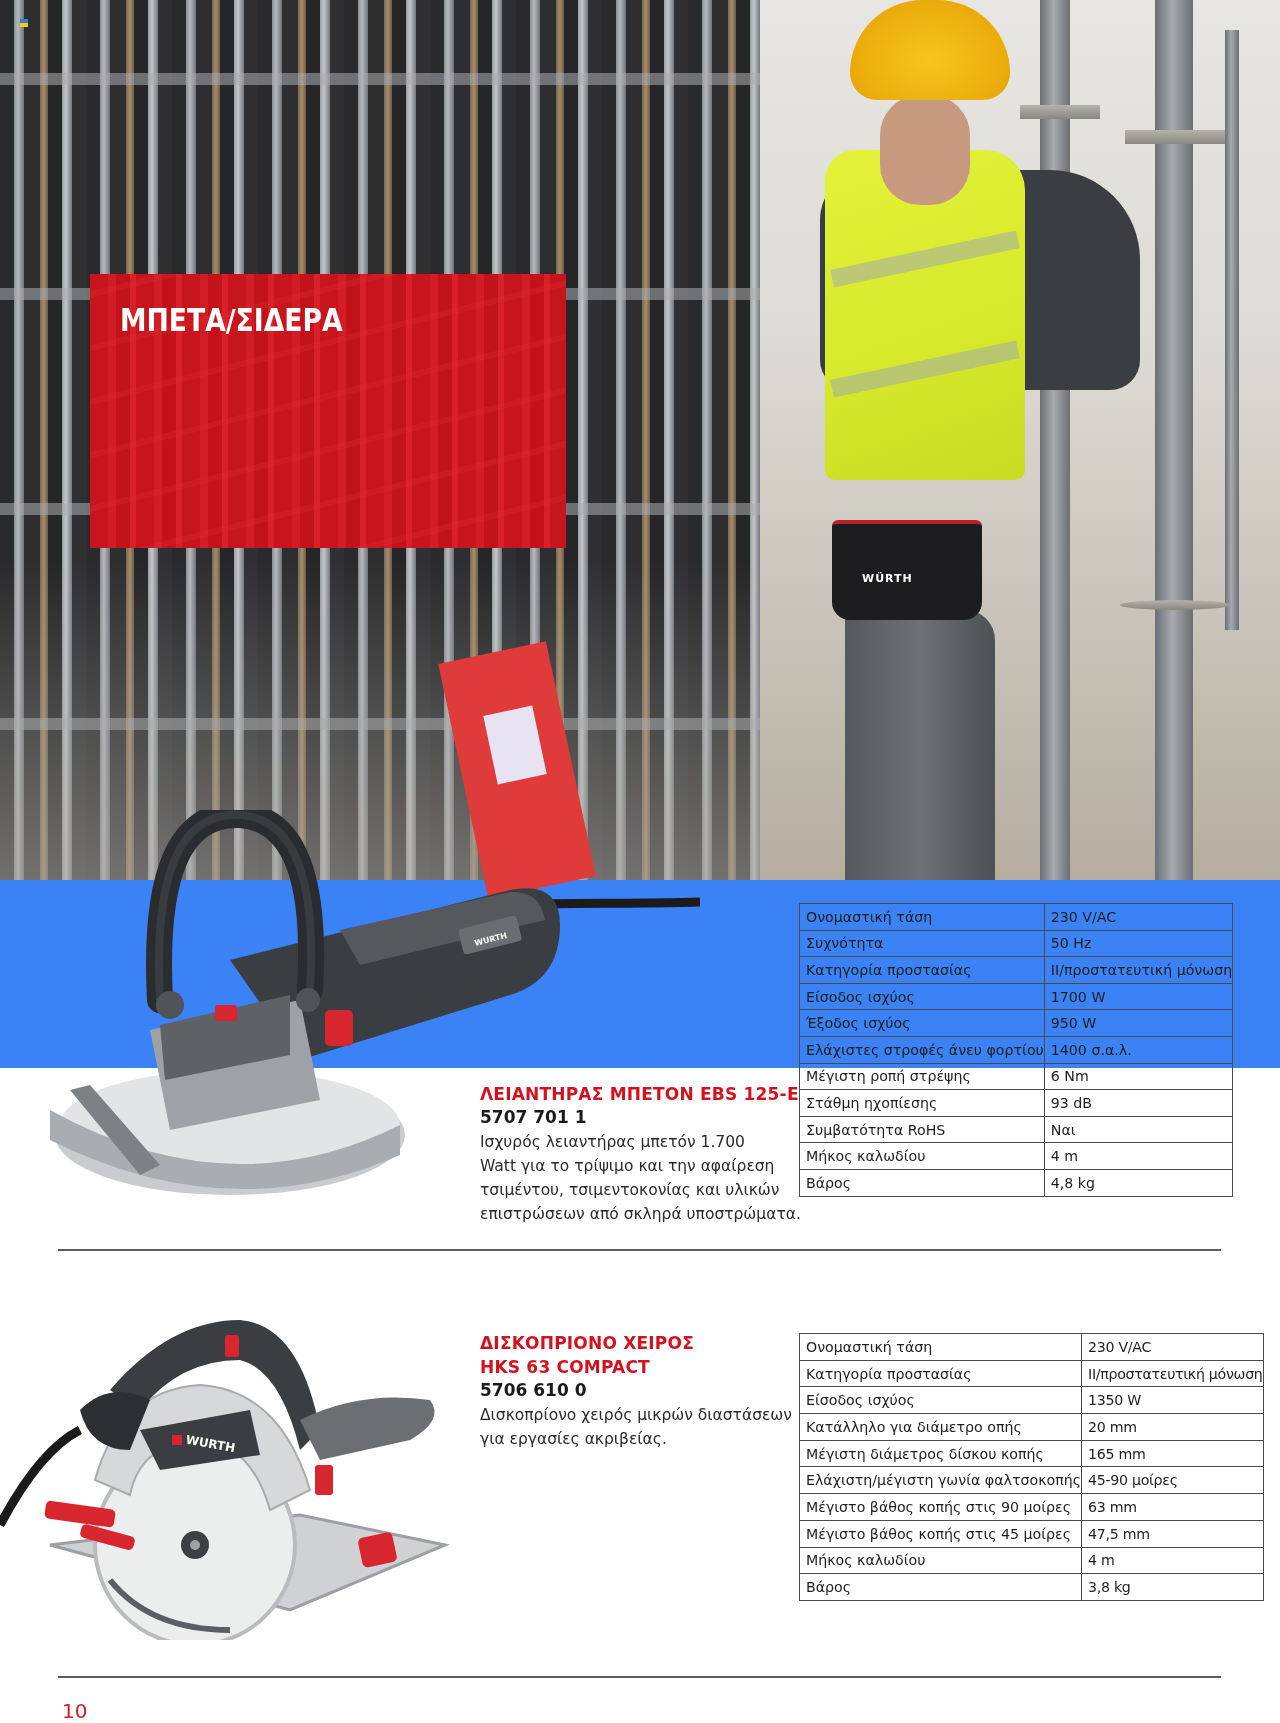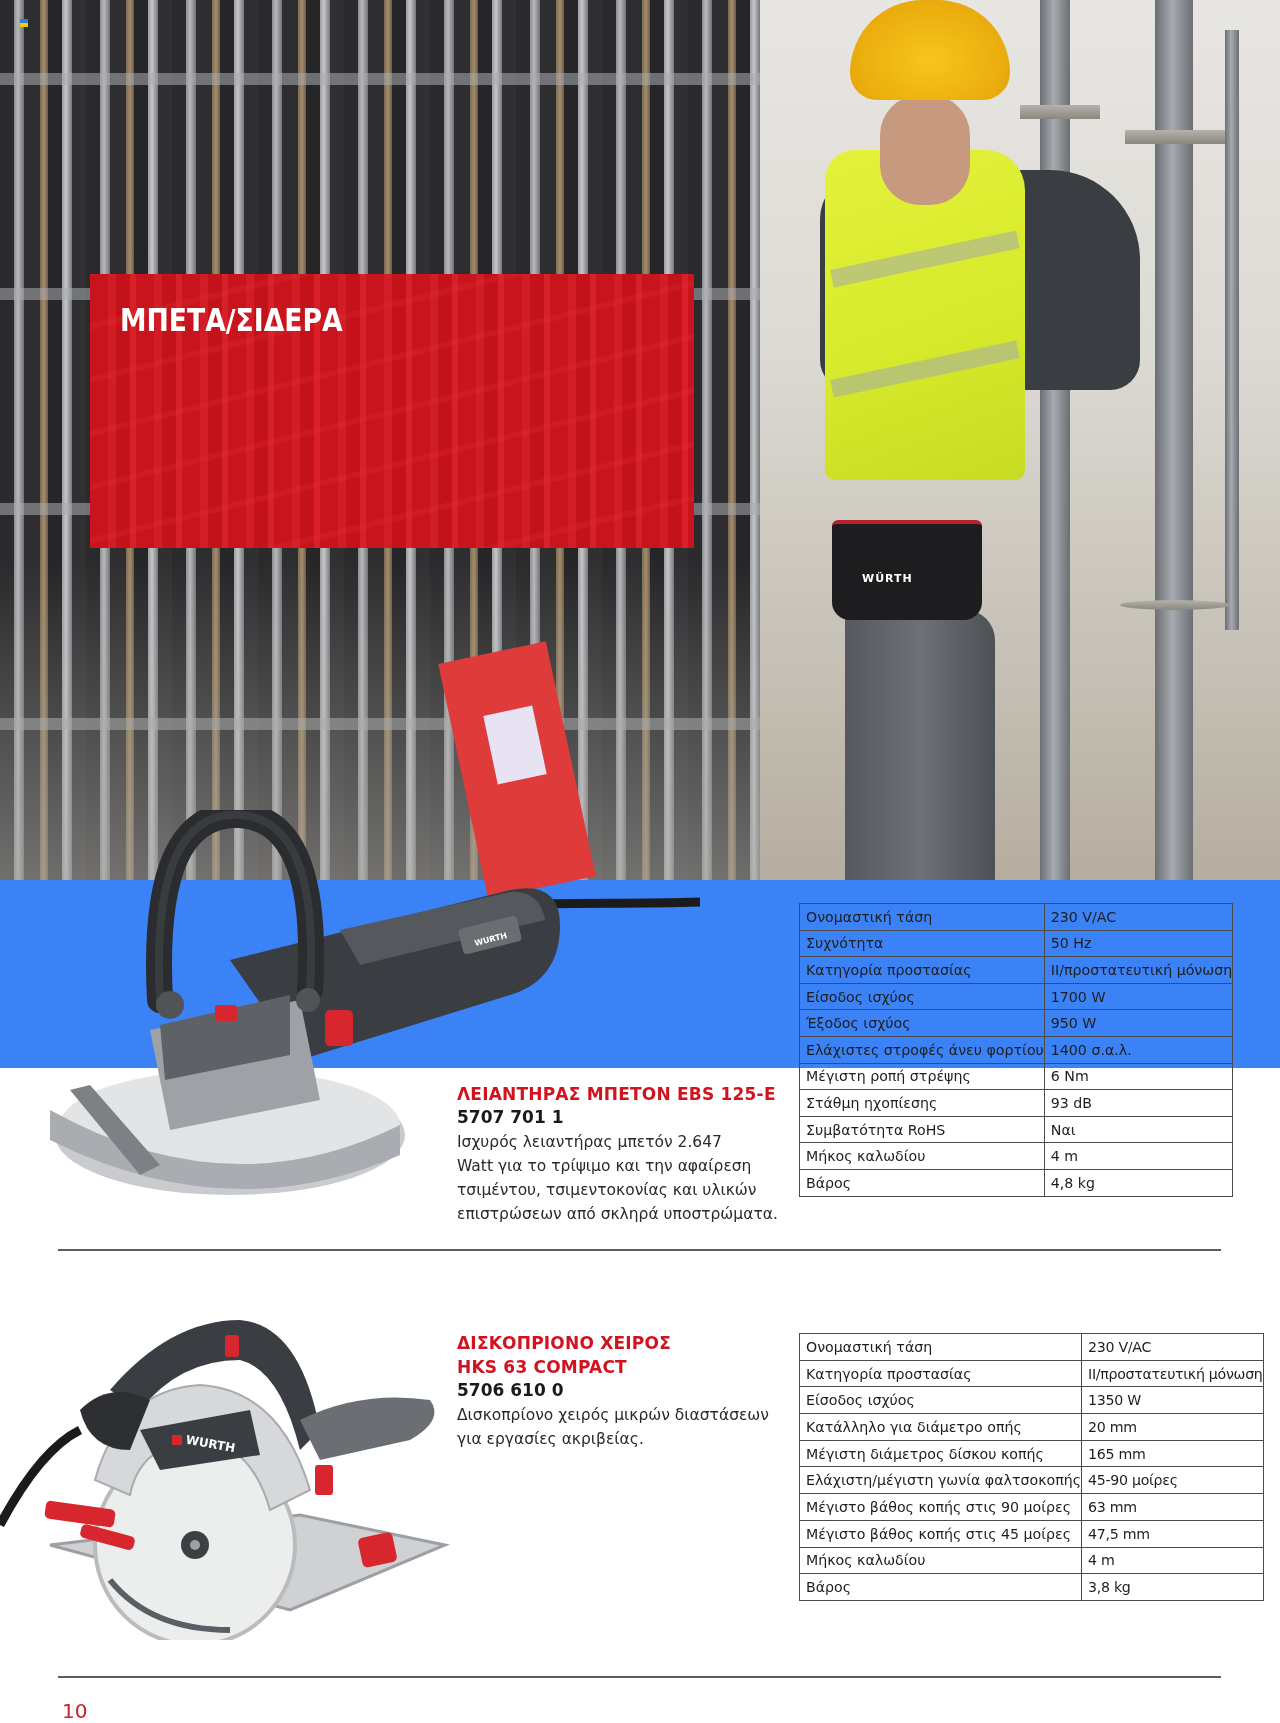--- a/index.html
+++ b/index.html
@@ -89,21 +89,21 @@
     background: #e8e3f3; transform: rotate(-12deg);
   }
 
   .lang-flag {
     position: absolute; left: 20px; top: 19px; width: 8px; height: 8px;
     background: linear-gradient(180deg, #3a7bd5 0 50%, #f5d000 50% 100%);
   }
 
   
   .title-box {
-    position: absolute; left: 90px; top: 274px; width: 604px; height: 274px;
+    position: absolute; left: 90px; top: 274px; width: 476px; height: 274px;
     background:
       repeating-linear-gradient(90deg,
         #c8141d 0px, #c8141d 18px,
         #d31d26 18px, #d31d26 26px,
         #c4121b 26px, #c4121b 40px,
         #d72028 40px, #d72028 46px),
       #cc1821;
     background-blend-mode: normal;
     padding-left: 12px;
   }
@@ -120,21 +120,21 @@
     font-weight: bold; font-size: 31px; color: #ffffff; letter-spacing: 0px;
     transform: scaleX(0.86); transform-origin: left center;
   }
 
   
   .product-img { position: absolute; }
   .grinder { left: 40px; top: 810px; width: 660px; height: 400px; }
   .saw { left: 0px; top: 1280px; width: 460px; height: 360px; }
 
   
-  .product-info { position: absolute; }
+  .product-info { position: absolute; margin-left: 23px; }
   .p1-info { left: 457px; top: 1082px; width: 340px; }
   .p2-info { left: 457px; top: 1331px; width: 340px; }
   .product-name {
     color: #d2121e; font-weight: bold; font-size: 17px; line-height: 24px;
     letter-spacing: 0.2px;
   }
   .product-code {
     color: #1a1a1a; font-weight: bold; font-size: 17px; line-height: 23px;
   }
   .product-desc {
@@ -225,21 +225,21 @@
     <path d="M120 190 Q110 0 200 5 Q280 10 270 180" stroke="#444749" stroke-width="8" fill="none" stroke-linecap="round" opacity="0.6"></path>
     <circle cx="130" cy="195" r="14" fill="#505357"></circle>
     <circle cx="268" cy="190" r="12" fill="#505357"></circle>
   </svg>
 </div>
 
 <div class="product-info p1-info">
   <div class="product-name">ΛΕΙΑΝΤΗΡΑΣ ΜΠΕΤΟΝ EBS 125-E</div>
   <div class="product-code">5707 701 1</div>
   <div class="product-desc">
-    <div>Ισχυρός λειαντήρας μπετόν 2.647</div>
+    <div>Ισχυρός λειαντήρας μπετόν 1.700</div>
     <div>Watt για το τρίψιμο και την αφαίρεση</div>
     <div>τσιμέντου, τσιμεντοκονίας και υλικών</div>
     <div>επιστρώσεων από σκληρά υποστρώματα.</div>
   </div>
 </div>
 
 <table class="spec-table t1">
   <tbody>
     <tr>
         <td class="k">Ονομαστική τάση</td>

